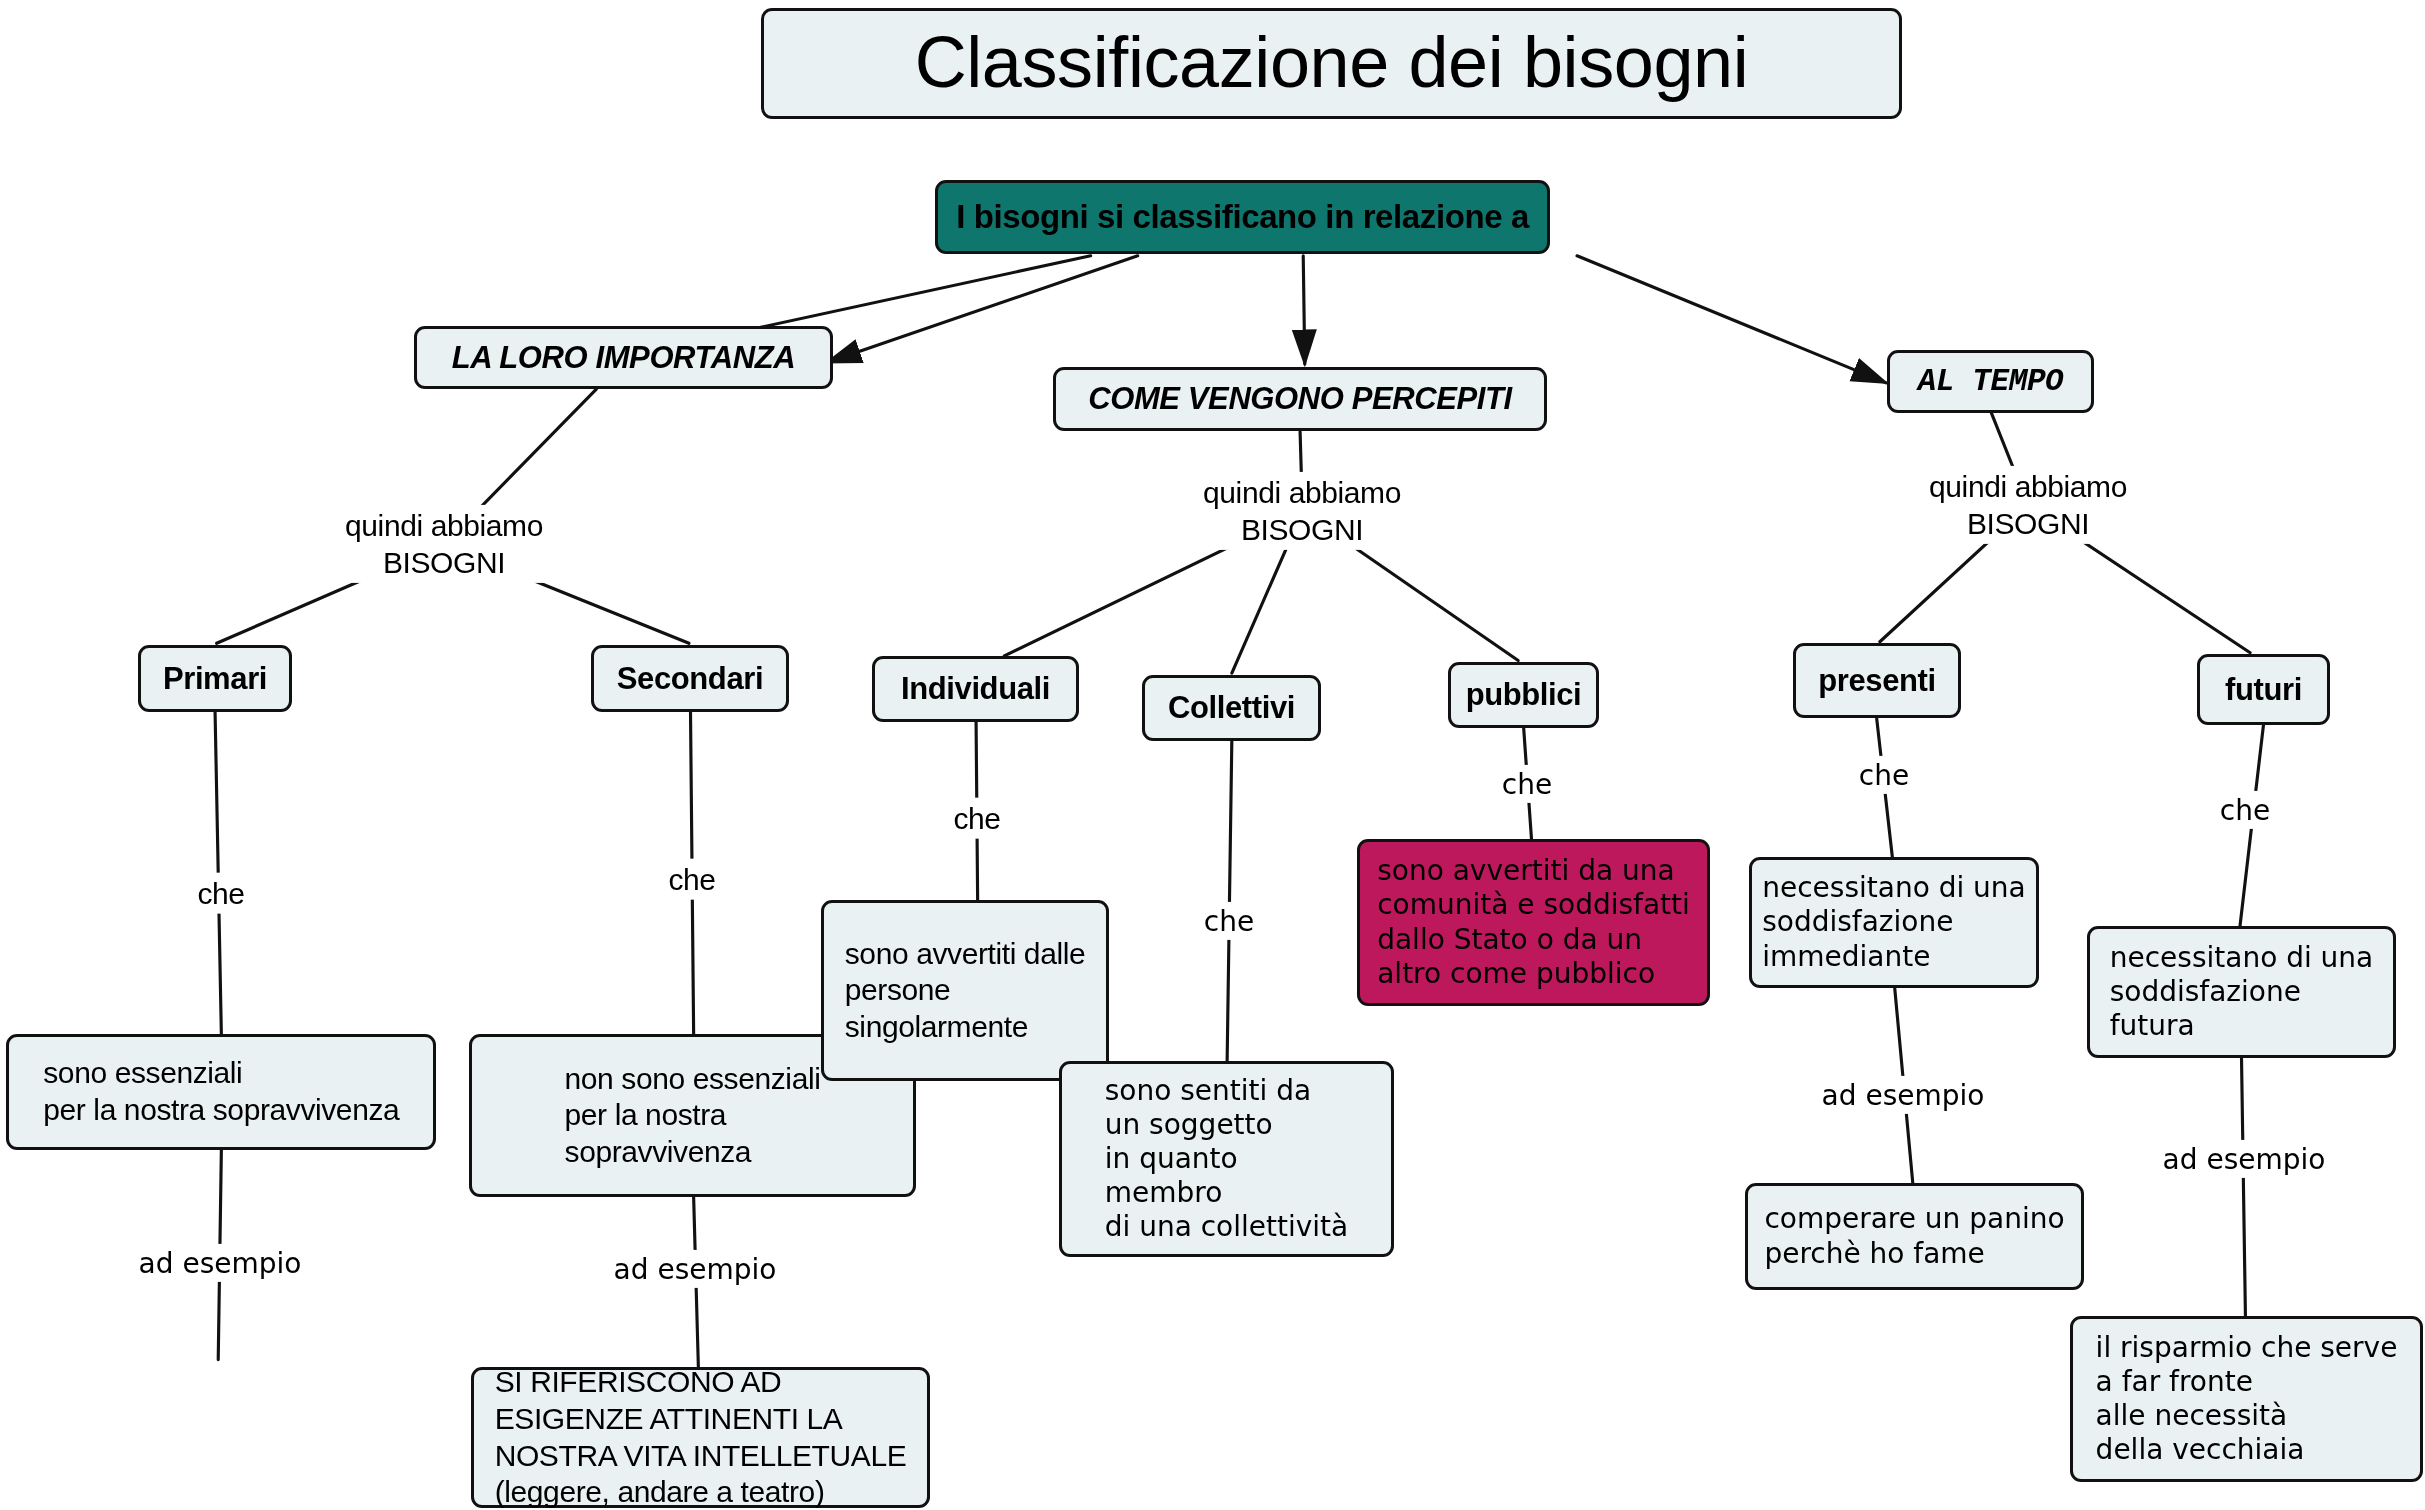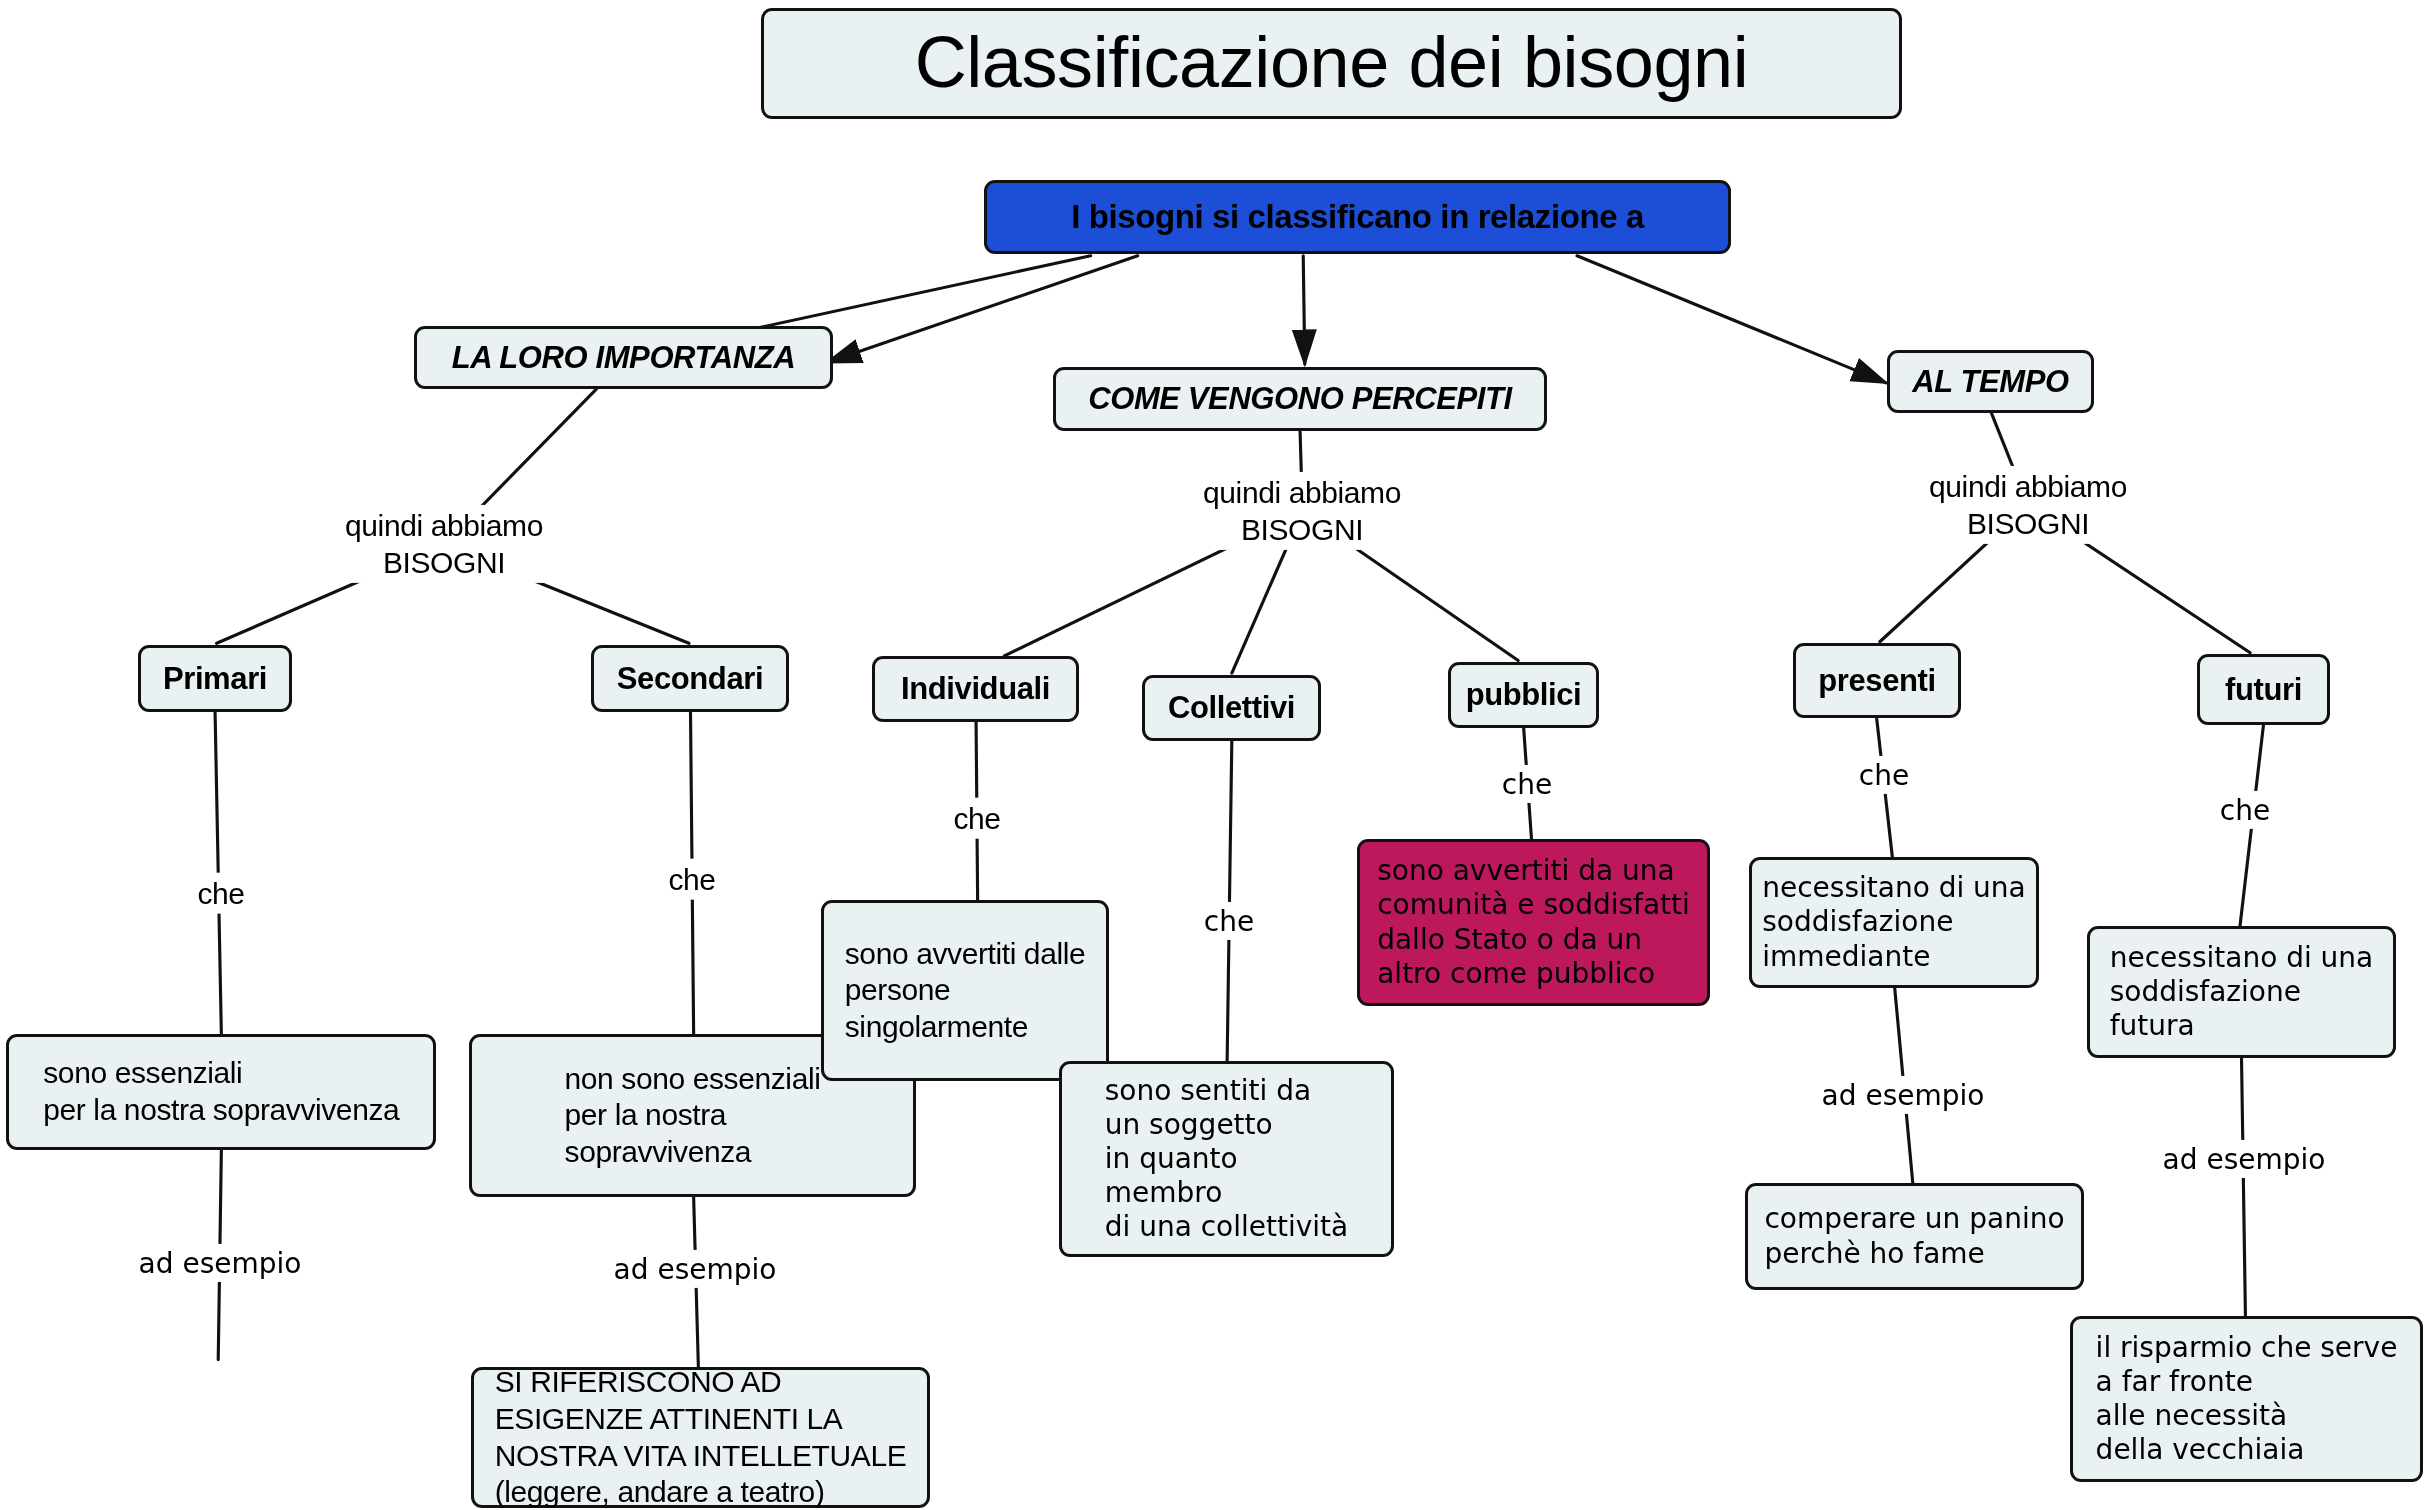--- a/index.html
+++ b/index.html
@@ -88,24 +88,24 @@
     <div class="edge-label f-narrow" style="left: 977px; top: 818px; font-size: 30px;">che</div>
     <div class="edge-label f-wide" style="left: 1229px; top: 921px; font-size: 28px;">che</div>
     <div class="edge-label f-wide" style="left: 1527px; top: 784px; font-size: 28px;">che</div>
     <div class="edge-label f-wide" style="left: 1884px; top: 775px; font-size: 28px;">che</div>
     <div class="edge-label f-wide" style="left: 2245px; top: 810px; font-size: 28px;">che</div>
     <div class="edge-label f-wide" style="left: 220px; top: 1263px; font-size: 28px;">ad esempio</div>
     <div class="edge-label f-wide" style="left: 695px; top: 1269px; font-size: 28px;">ad esempio</div>
     <div class="edge-label f-wide" style="left: 1903px; top: 1095px; font-size: 28px;">ad esempio</div>
     <div class="edge-label f-wide" style="left: 2244px; top: 1159px; font-size: 28px;">ad esempio</div>
     <div class="node f-narrow" style="left: 761px; top: 7.8px; width: 1141px; height: 111px; font-size: 72px; background: rgb(233, 241, 242); border-color: rgb(17, 17, 17);">Classificazione dei bisogni</div>
-    <div class="node f-narrow bold" style="left: 984px; top: 180px; width: 747px; height: 74px; font-size: 33px; background: #1d4ed8; border-color: rgb(17, 17, 17);">I bisogni si classificano in relazione a</div>
+    <div class="node f-narrow bold" style="left: 935px; top: 180px; width: 615px; height: 74px; font-size: 33px; background: #0f766e; border-color: rgb(17, 17, 17);">I bisogni si classificano in relazione a</div>
     <div class="node f-narrow bold italic" style="left: 414px; top: 326px; width: 419px; height: 63px; font-size: 31px; background: rgb(233, 241, 242); border-color: rgb(17, 17, 17);">LA LORO IMPORTANZA</div>
     <div class="node f-narrow bold italic" style="left: 1053px; top: 367px; width: 494px; height: 64px; font-size: 31px; background: rgb(233, 241, 242); border-color: rgb(17, 17, 17);">COME VENGONO PERCEPITI</div>
-    <div class="node f-narrow bold italic" style="left: 1887px; top: 350px; width: 207px; height: 63px; font-size: 31px; background: rgb(233, 241, 242); border-color: rgb(17, 17, 17);">AL TEMPO</div>
+    <div class="node f-narrow bold italic" style="left: 1887px; top: 350px; width: 207px; height: 63px; font-size: 31px; background: rgb(233, 241, 242); border-color: rgb(17, 17, 17); font-family: Liberation Mono, monospace;">AL TEMPO</div>
     <div class="node f-narrow bold" style="left: 138px; top: 645px; width: 154px; height: 67px; font-size: 31px; background: rgb(233, 241, 242); border-color: rgb(17, 17, 17);">Primari</div>
     <div class="node f-narrow bold" style="left: 591px; top: 645px; width: 198px; height: 67px; font-size: 31px; background: rgb(233, 241, 242); border-color: rgb(17, 17, 17);">Secondari</div>
     <div class="node f-narrow bold" style="left: 872px; top: 656px; width: 207px; height: 66px; font-size: 31px; background: rgb(233, 241, 242); border-color: rgb(17, 17, 17);">Individuali</div>
     <div class="node f-narrow bold" style="left: 1142px; top: 675px; width: 179px; height: 66px; font-size: 31px; background: rgb(233, 241, 242); border-color: rgb(17, 17, 17);">Collettivi</div>
     <div class="node f-narrow bold" style="left: 1448px; top: 662px; width: 151px; height: 66px; font-size: 31px; background: rgb(233, 241, 242); border-color: rgb(17, 17, 17);">pubblici</div>
     <div class="node f-narrow bold" style="left: 1793px; top: 643px; width: 168px; height: 75px; font-size: 31px; background: rgb(233, 241, 242); border-color: rgb(17, 17, 17);">presenti</div>
     <div class="node f-narrow bold" style="left: 2197px; top: 654px; width: 133px; height: 71px; font-size: 31px; background: rgb(233, 241, 242); border-color: rgb(17, 17, 17);">futuri</div>
     <div class="node f-narrow" style="left: 6.3px; top: 1034px; width: 430px; height: 116px; font-size: 30px; background: rgb(233, 241, 242); border-color: rgb(17, 17, 17);">sono essenziali
 per la nostra sopravvivenza</div>
     <div class="node f-narrow" style="left: 469px; top: 1034px; width: 447px; height: 163px; font-size: 30px; background: rgb(233, 241, 242); border-color: rgb(17, 17, 17);">non sono essenziali

